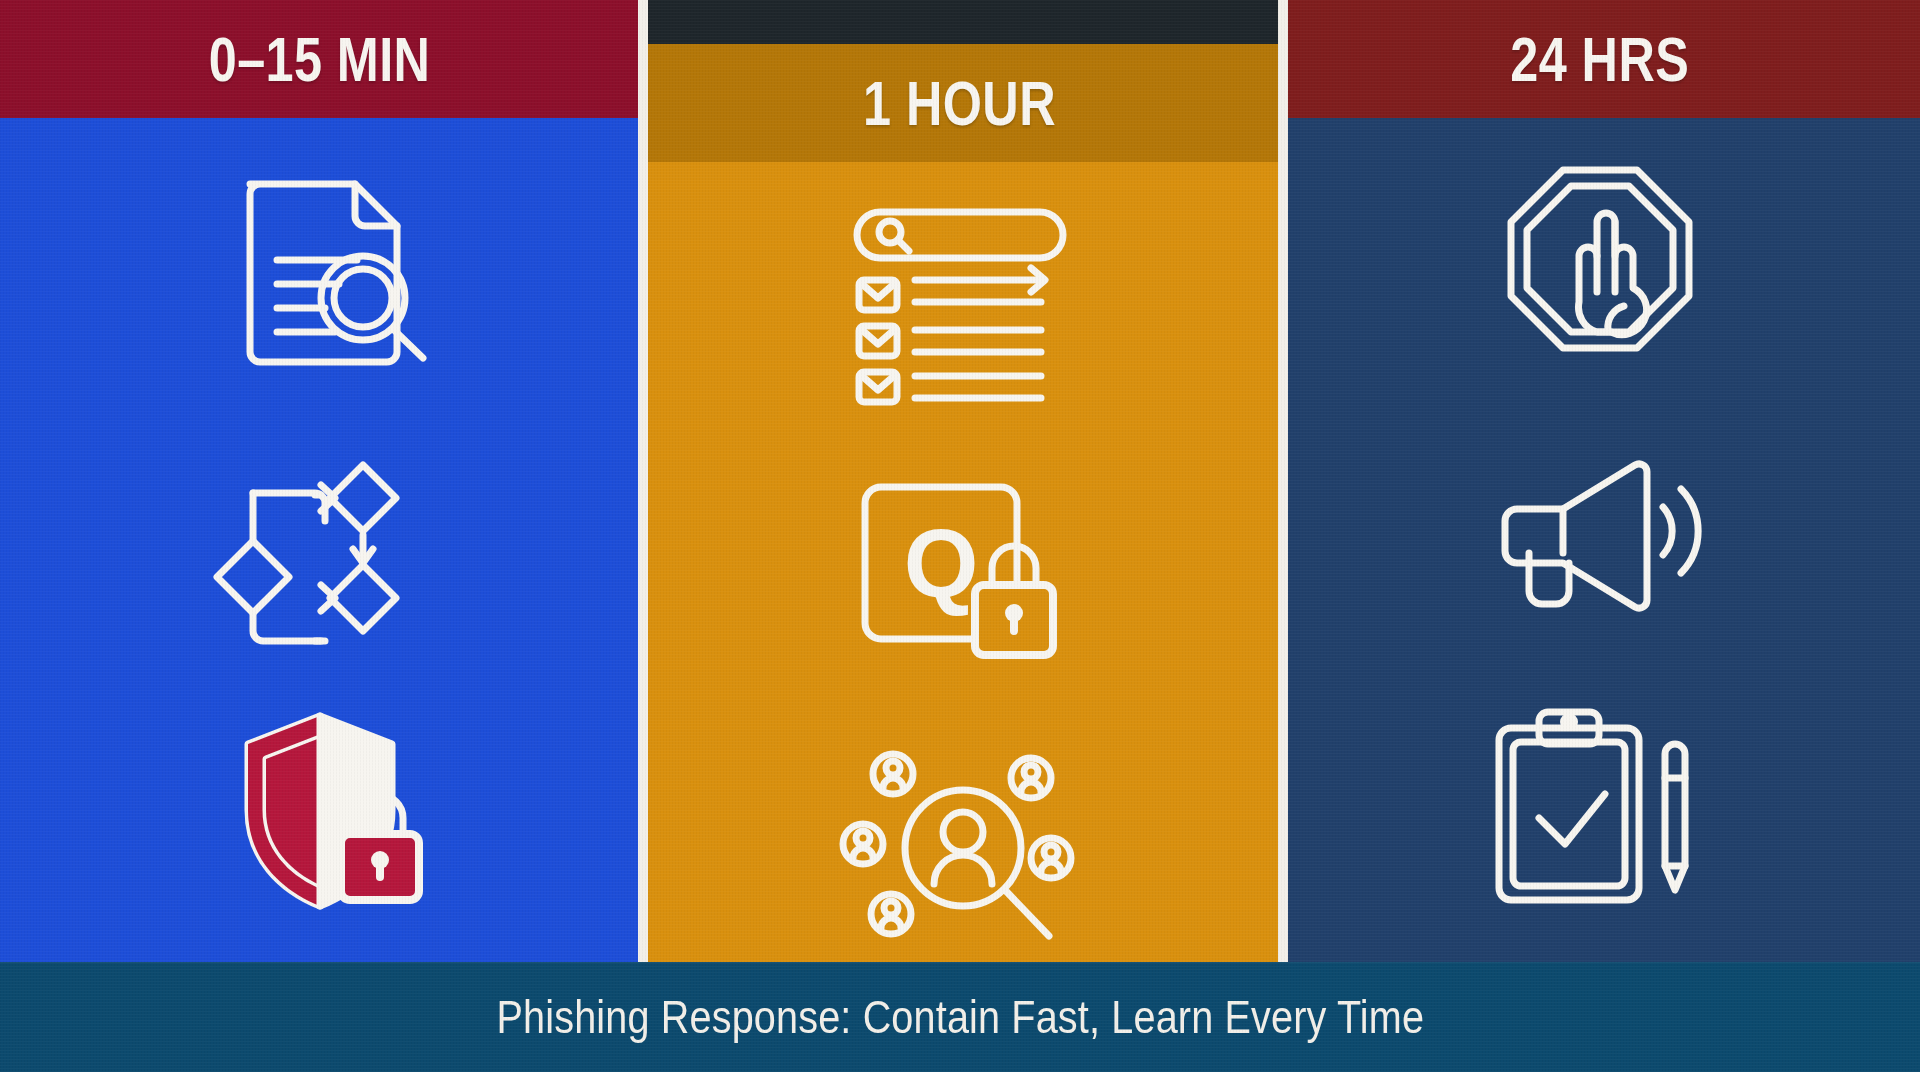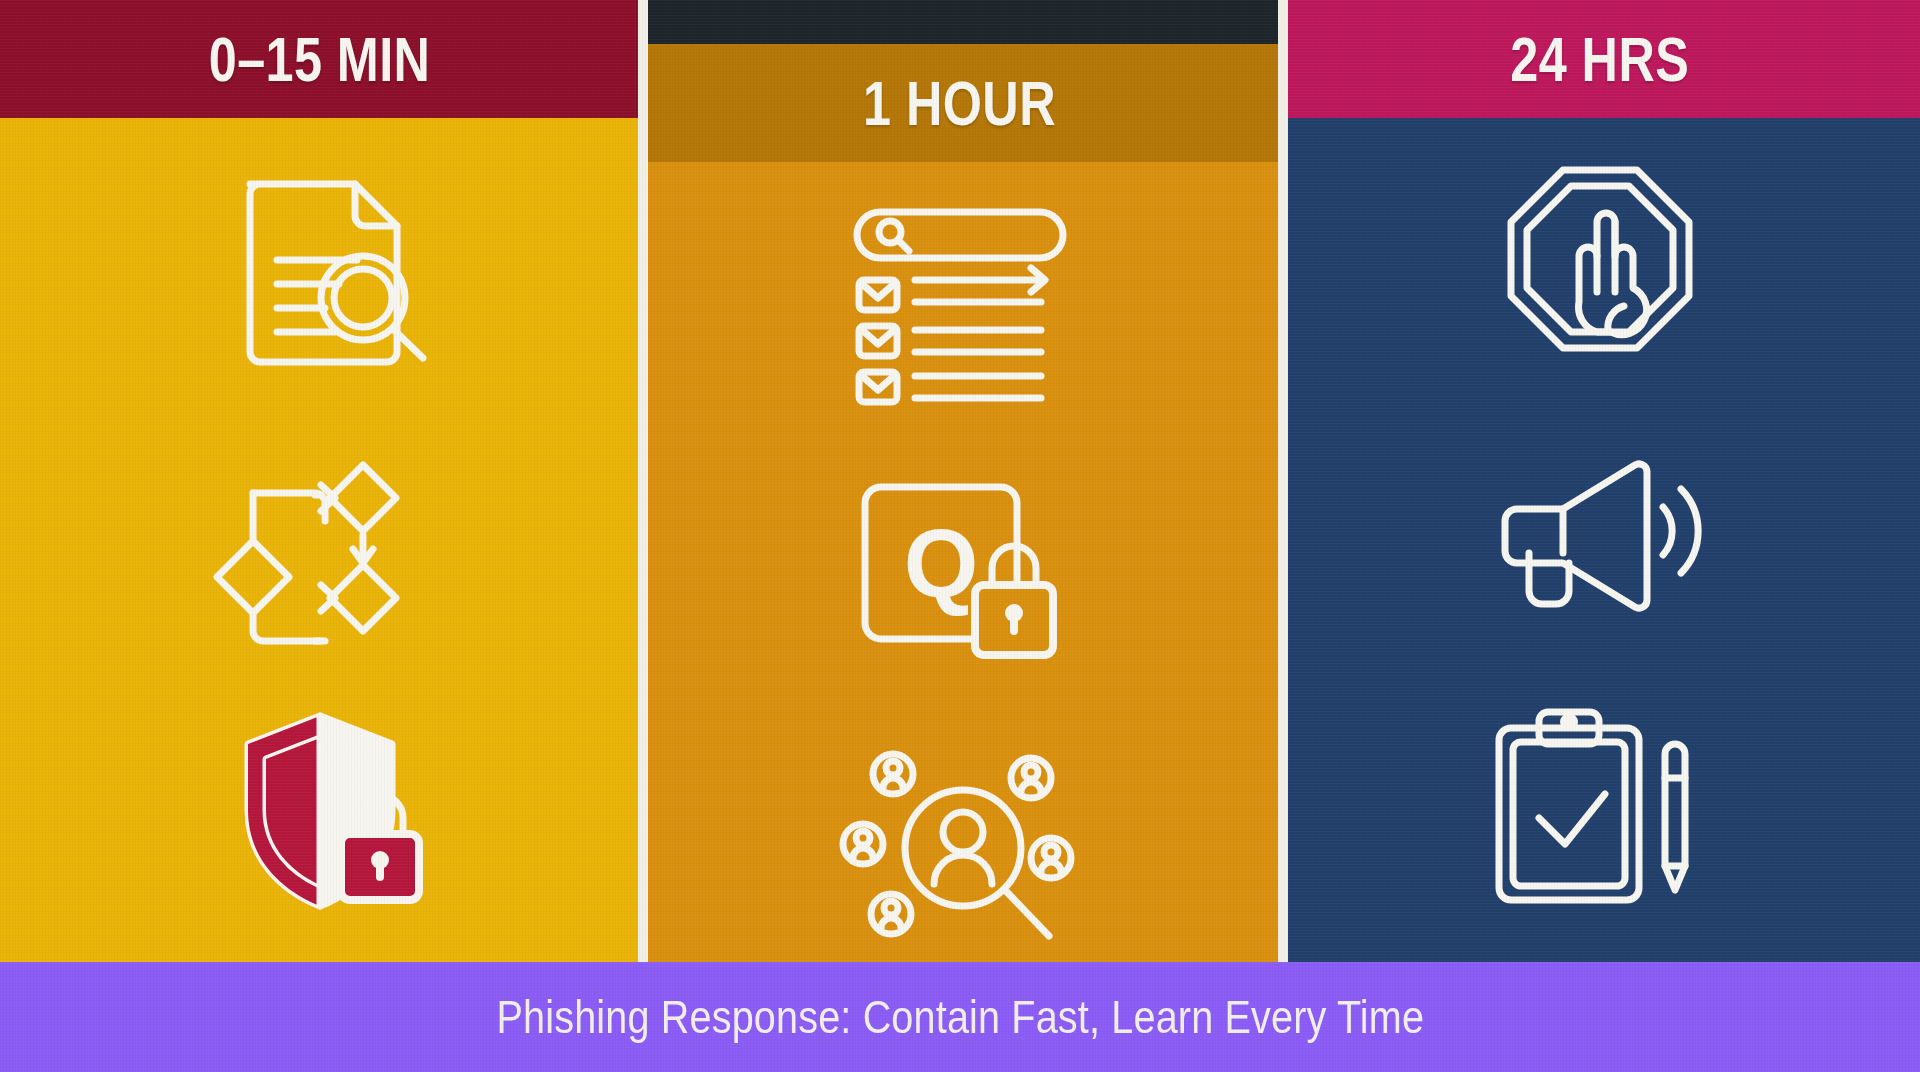--- a/index.html
+++ b/index.html
@@ -27,21 +27,21 @@
     flex-direction: row;
   }
   .column {
     position: relative;
     height: 100%;
     display: flex;
     flex-direction: column;
     align-items: stretch;
     overflow: hidden;
   }
-  .col-0 { width: 640px; background: #eab308; }
+  .col-0 { width: 640px; background: #1d4ed8; }
   .col-1 { width: 640px; background: #d9900e; margin-top: 44px; }
   .col-2 { width: 640px; background: #21406b; }
 
   .col-divider {
     position: absolute;
     top: 0;
     width: 10px;
     height: 962px;
     background: #f2efe9;
     z-index: 6;
@@ -54,21 +54,21 @@
     position: relative;
     height: 118px;
     flex: none;
     display: flex;
     align-items: center;
     justify-content: center;
     z-index: 3;
   }
   .col-0 .col-header { background: #8c0f2b; }
   .col-1 .col-header { background: #b47708; }
-  .col-2 .col-header { background: #be185d; justify-content: center; }
+  .col-2 .col-header { background: #7f1d1d; justify-content: center; }
 
   .col-header-label {
     color: #f7f5f0;
     font-size: 63px;
     font-weight: bold;
     letter-spacing: 0.5px;
     line-height: 1;
     transform: scaleX(0.80);
     transform-origin: center center;
     white-space: nowrap;
@@ -107,21 +107,21 @@
   }
   .st-fill { fill: #f7f5f0; stroke: none; }
 
   
   #footer {
     position: absolute;
     left: 0;
     top: 962px;
     width: 1920px;
     height: 110px;
-    background: #8b5cf6;
+    background: #0c4a6e;
     display: flex;
     align-items: center;
     justify-content: center;
     box-shadow: inset 0 1px 0 rgba(255,255,255,0.05);
     text-align: right;
   }
   #footer-text {
     color: #f2efe9;
     font-size: 46px;
     font-weight: normal;

